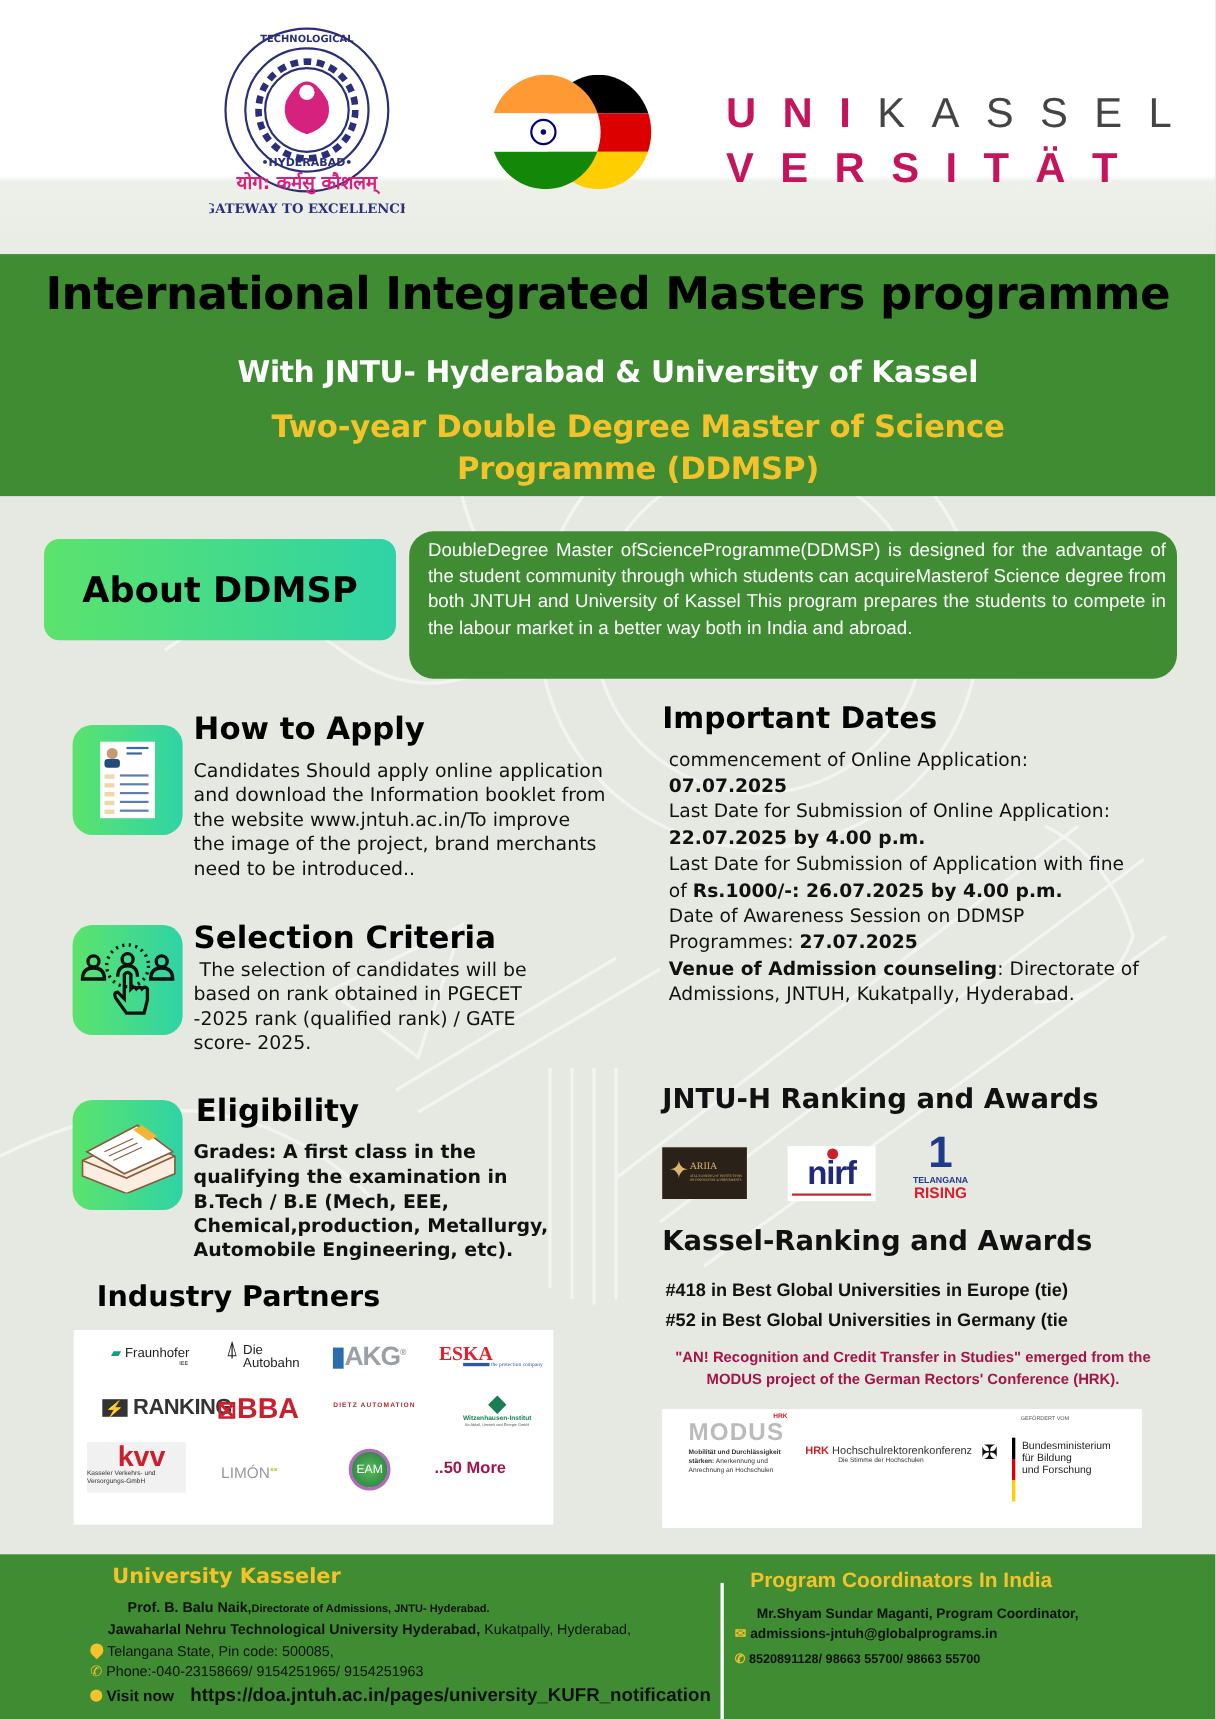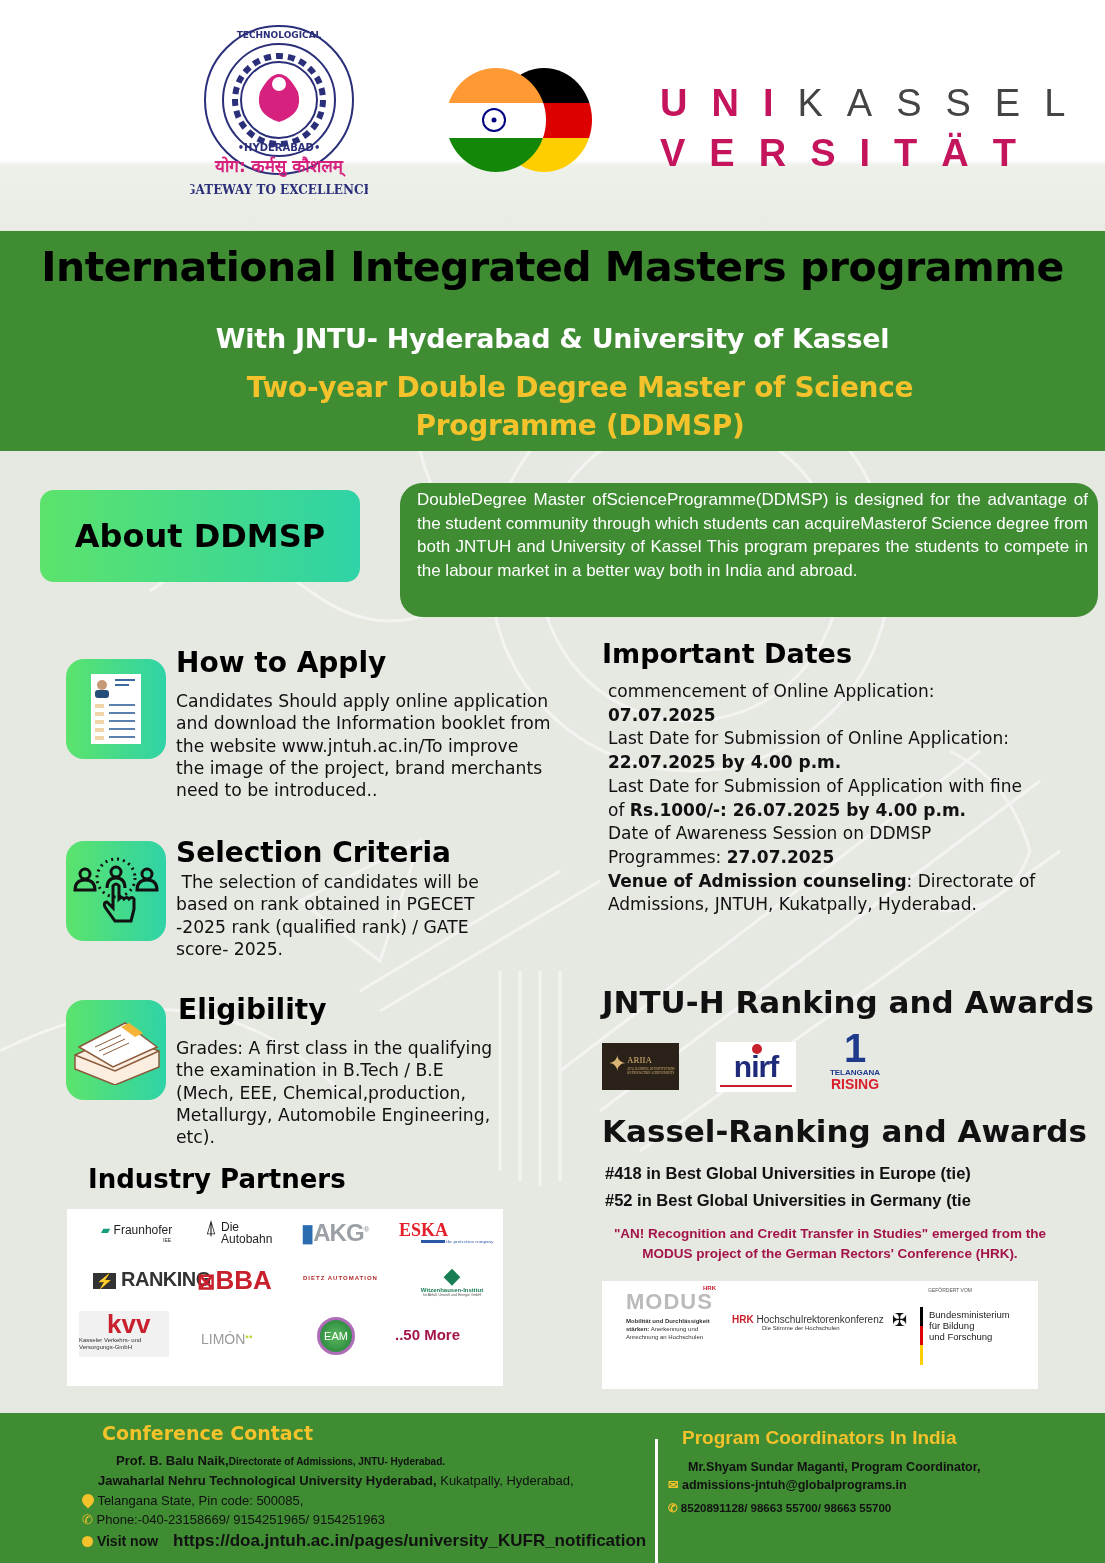--- a/index.html
+++ b/index.html
@@ -59,37 +59,36 @@
     background: linear-gradient(90deg, #5ce36c, #2fd3a6);
     display: flex; align-items: center; justify-content: center;
   }
   .about-pill span { font-weight: bold; font-size: 32px; color: #000; }
   .about-box {
     left: 372px; top: 483px; width: 698px; height: 134px;
     border-radius: 22px; background: #3f8c33;
     color: #fff; font-size: 17px; line-height: 23.5px;
     padding: 5px 10px 0 17px; text-align: justify;
     font-family: "Liberation Sans", sans-serif;
-    margin-left: 28px;
   }
 
   
   .icon-tile {
     width: 100px; height: 100px; border-radius: 18px;
     background: linear-gradient(90deg, #5ce36c, #2fd3a6);
     display: flex; align-items: center; justify-content: center;
   }
   .sec-title { font-weight: bold; color: #000; font-size: 28px; }
   .sec-body { font-size: 17.2px; line-height: 22.3px; color: #111; }
 
   
   .dates-title { left: 602px; top: 638px; font-weight: bold; font-size: 27px; }
   .dates-body { left: 608px; top: 680px; width: 470px; font-size: 17px; line-height: 23.7px; }
   .dates-body b { font-weight: bold; }
-  .rank-title { font-weight: bold; font-size: 31px; }
+  .rank-title { font-weight: bold; font-size: 25px; }
 
   .partners-box {
     left: 67px; top: 1209px; width: 436px; height: 177px; background: #fff; padding-left: 35px;
   }
   .plogo { position: absolute; font-family: "Liberation Sans", sans-serif; }
 
   .modus-box { left: 602px; top: 1281px; width: 436px; height: 108px; background: #fff; }
 
   
   .footer { left: 0; top: 1413px; width: 1105px; height: 150px; background: #3f8c33; }
@@ -222,21 +221,21 @@
     <path d="M8 32 l46 -24 l32 24 l-44 20 z" fill="#fff" stroke="#8a5a3a" stroke-width="1.5"></path>
     <path d="M50 12 l14 10 l8 -4 l-14 -10 z" fill="#f3b437"></path>
     <g stroke="#8a5a3a" stroke-width="1">
         <line x1="24" y1="32" x2="50" y2="20"></line>
         <line x1="28" y1="36" x2="54" y2="24"></line>
         <line x1="32" y1="40" x2="58" y2="28"></line>
       </g>
   </svg>
 </div>
 <div class="abs sec-title" style="left:178px;top:993px;">Eligibility</div>
-<div class="abs sec-body" style="left:176px;top:1037px;width:330px;">Grades: A first class in the qualifying the examination in B.Tech / B.E (Mech, EEE, Chemical,production, Metallurgy, Automobile Engineering, etc).</div>
+<div class="abs sec-body" style="left:176px;top:1037px;width:330px;font-weight:bold;">Grades: A first class in the qualifying the examination in B.Tech / B.E (Mech, EEE, Chemical,production, Metallurgy, Automobile Engineering, etc).</div>
 
 <div class="abs sec-title" style="left:88px;top:1164px;font-size:26px;">Industry Partners</div>
 <div class="abs partners-box">
   <div class="plogo" style="left:34px;top:14px;font-size:12px;color:#222;">
     <span style="color:#179c7d;">▰</span> <span>Fraunhofer</span>
     <div style="font-size:5px;margin-left:62px;">IEE</div>
   </div>
   <div class="plogo" style="left:138px;top:12px;font-size:12px;line-height:12px;color:#222;">
     <span style="font-size:20px;float:left;margin-right:4px;">⍋</span><span style="display:inline-block;width:50px;">Die Autobahn</span>
   </div>
@@ -321,21 +320,21 @@
   <div class="plogo" style="left:318px;top:26px;width:3px;height:58px;background:linear-gradient(#000 0 33%,#dd0000 33% 66%,#ffce00 66%);"></div>
   <div class="plogo" style="left:326px;top:6px;font-size:5px;color:#555;">GEFÖRDERT VOM</div>
   <div class="plogo" style="left:327px;top:28px;font-size:9.5px;line-height:11px;color:#222;">
     <div>Bundesministerium</div>
     <div>für Bildung</div>
     <div>und Forschung</div>
   </div>
 </div>
 
 <div class="abs footer">
-  <div class="abs f-title" style="left:102px;top:9px;">Conference Contact</div>
+  <div class="abs f-title" style="left:102px;top:9px;">University Kasseler</div>
   <div class="abs f-line" style="left:116px;top:40px;">
     <b>Prof. B. Balu Naik,</b><b style="font-size:10px;">Directorate of Admissions, JNTU- Hyderabad.</b>
   </div>
   <div class="abs f-line" style="left:98px;top:60px;">
     <b>Jawaharlal Nehru Technological University Hyderabad,</b><span> Kukatpally, Hyderabad,</span>
   </div>
   <div class="abs f-line" style="left:82px;top:80px;">
     <span style="display:inline-block;width:12px;height:12px;border-radius:50% 50% 50% 0;background:#f4c22b;transform:rotate(-45deg);vertical-align:-1px;"></span>
     <span>Telangana State, Pin code: 500085,</span>
   </div>

